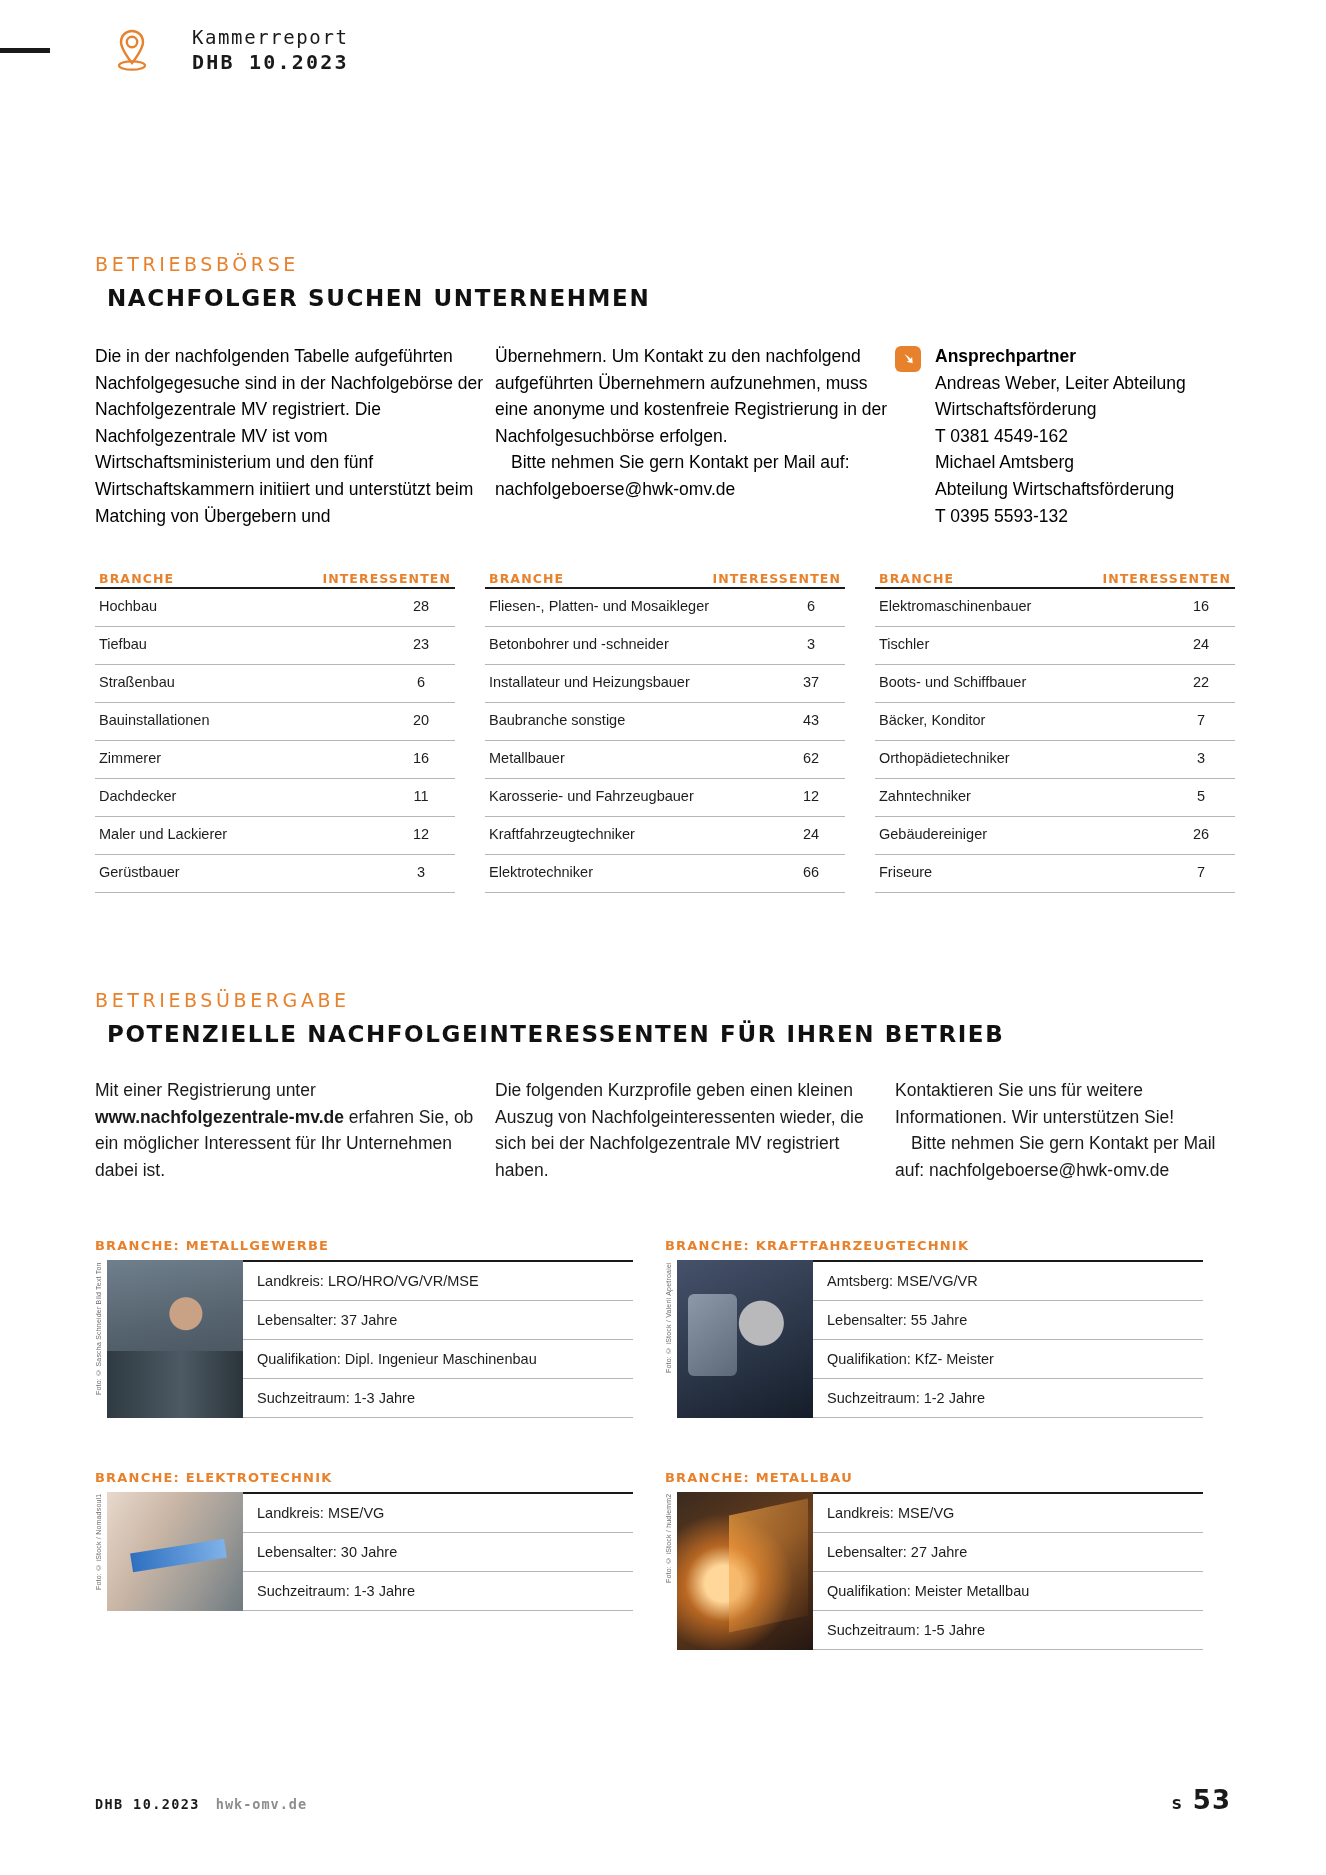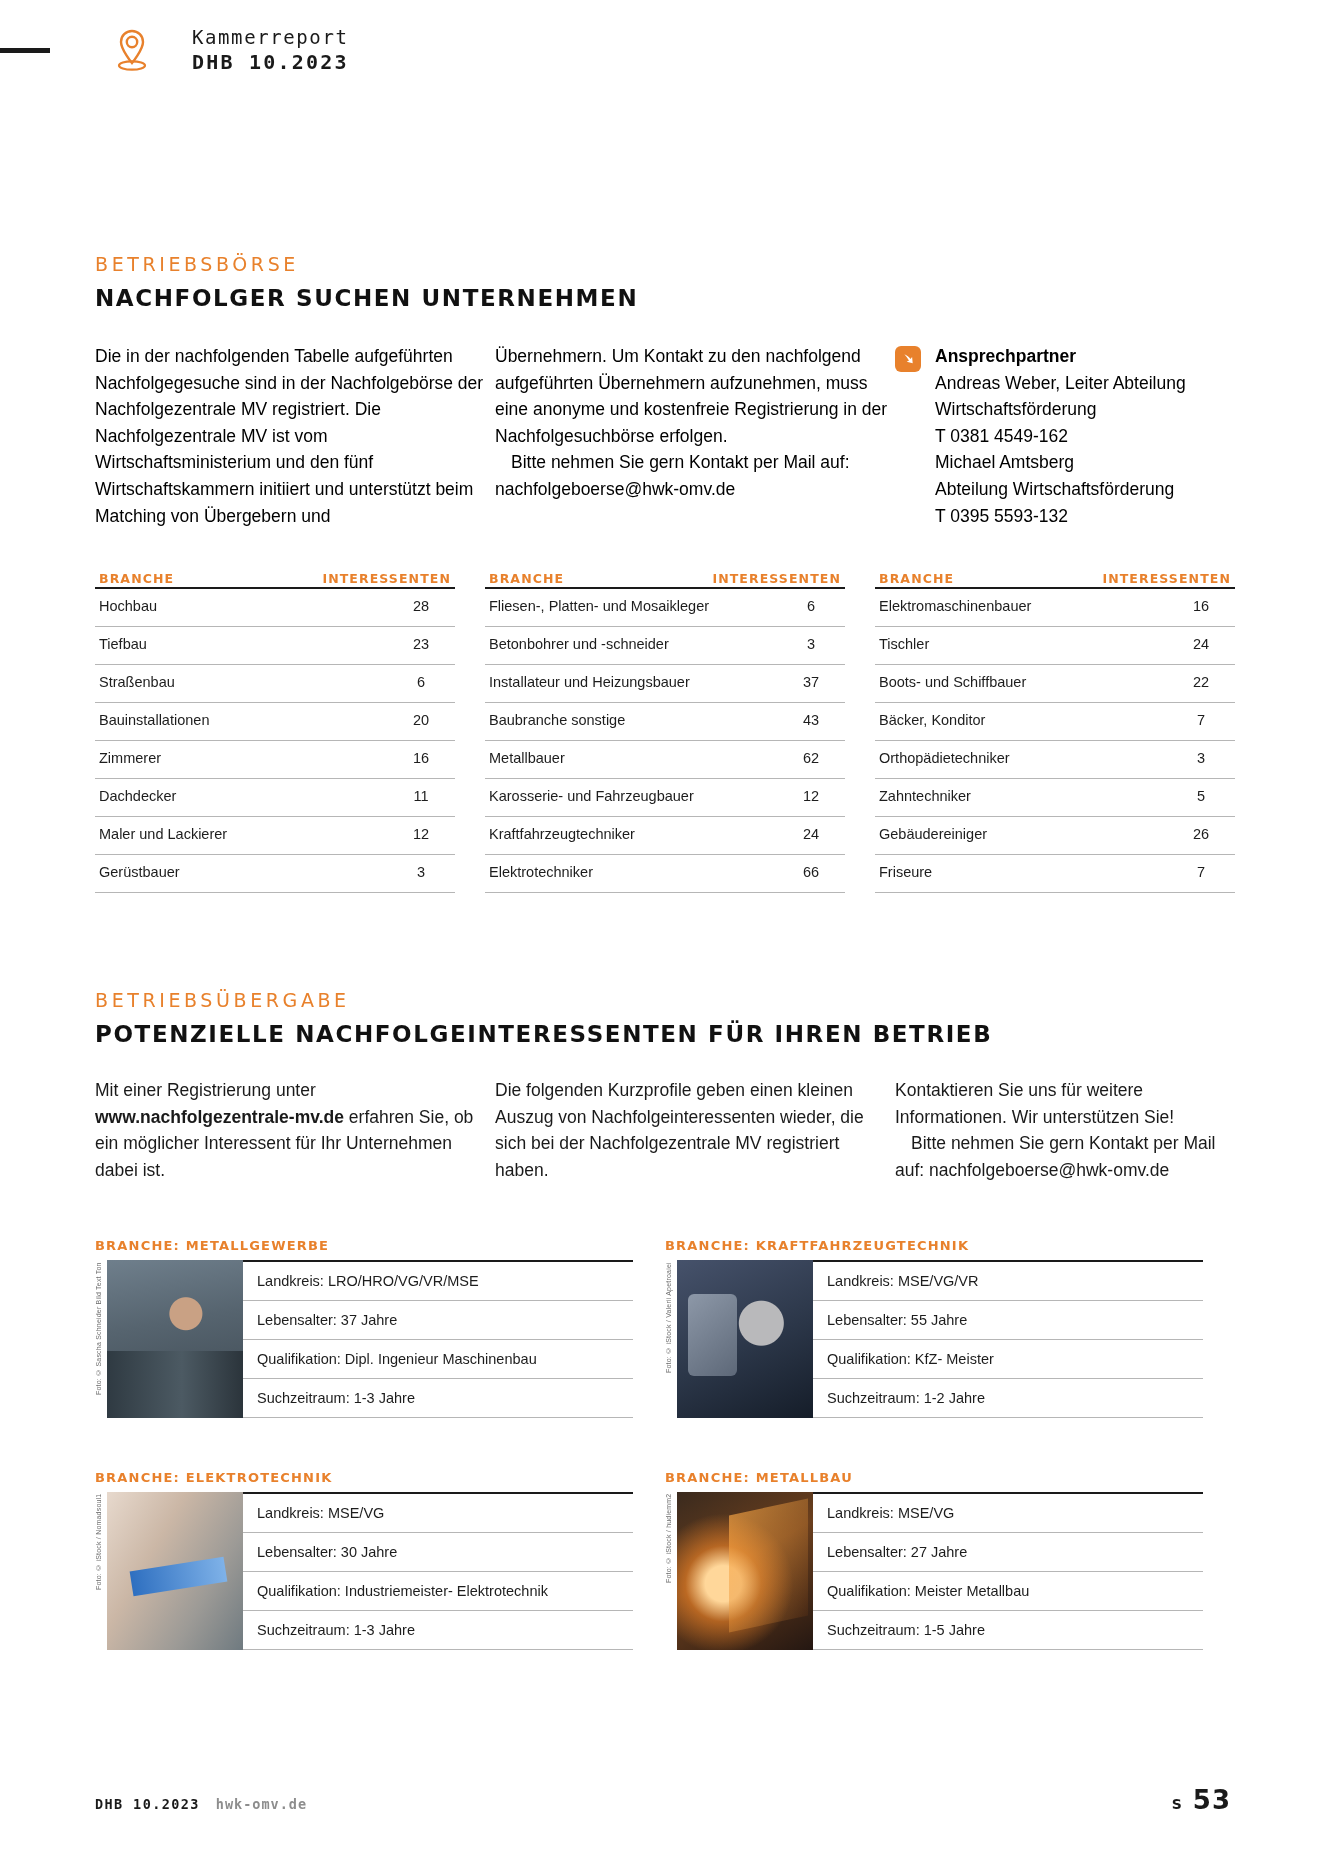--- a/index.html
+++ b/index.html
@@ -30,20 +30,21 @@
 
   .kicker {
     color: #e8812c; font-size: 19px; font-weight: 500;
     letter-spacing: 3.6px; text-transform: uppercase;
     font-family: "DejaVu Sans", sans-serif;
   }
   .headline {
     font-size: 23px; font-weight: bold; letter-spacing: 1.6px;
     color: #111; margin-top: 10px; text-transform: uppercase;
     font-family: "DejaVu Sans", sans-serif;
+    margin-left: 12px;
   }
 
   
   .intro { display: flex; margin-top: 32px; gap: 0; }
   .intro-col { font-size: 17.5px; line-height: 1.52; color: #000000; }
   .col-a { width: 400px; }
   .col-b { width: 400px; }
   .col-c { width: 340px; display: flex; gap: 14px; }
   .intro-col p + p { text-indent: 16px; }
 
@@ -343,36 +344,35 @@
                 <div class="prow">Suchzeitraum: 1-3 Jahre</div>
               </div>
             </div>
           </div>
           <div class="card">
             <div class="card-kicker">BRANCHE: KRAFTFAHRZEUGTECHNIK</div>
             <div class="card-body">
               <div class="credit">Foto: © iStock / Valerii Apetroaiei</div>
               <div class="photo ph2"></div>
               <div class="rows">
-                <div class="prow">Landkreis: MSE/VG/VR</div>
+                <div class="prow">Amtsberg: MSE/VG/VR</div>
                 <div class="prow">Lebensalter: 55 Jahre</div>
                 <div class="prow">Qualifikation: KfZ- Meister</div>
                 <div class="prow">Suchzeitraum:  1-2 Jahre</div>
               </div>
             </div>
           </div>
           <div class="card">
             <div class="card-kicker">BRANCHE: ELEKTROTECHNIK</div>
             <div class="card-body">
               <div class="credit">Foto: © iStock / Nomadsoul1</div>
               <div class="photo ph3"></div>
               <div class="rows">
                 <div class="prow">Landkreis: MSE/VG</div>
                 <div class="prow">Lebensalter: 30 Jahre</div>
-                <div class="prow">Qualifikation: Industriemeister- Elektrotechnik</div>
                 <div class="prow">Suchzeitraum: 1-3 Jahre</div>
               </div>
             </div>
           </div>
           <div class="card">
             <div class="card-kicker">BRANCHE: METALLBAU</div>
             <div class="card-body">
               <div class="credit">Foto: © iStock / hudiemm2</div>
               <div class="photo ph4"></div>
               <div class="rows">

